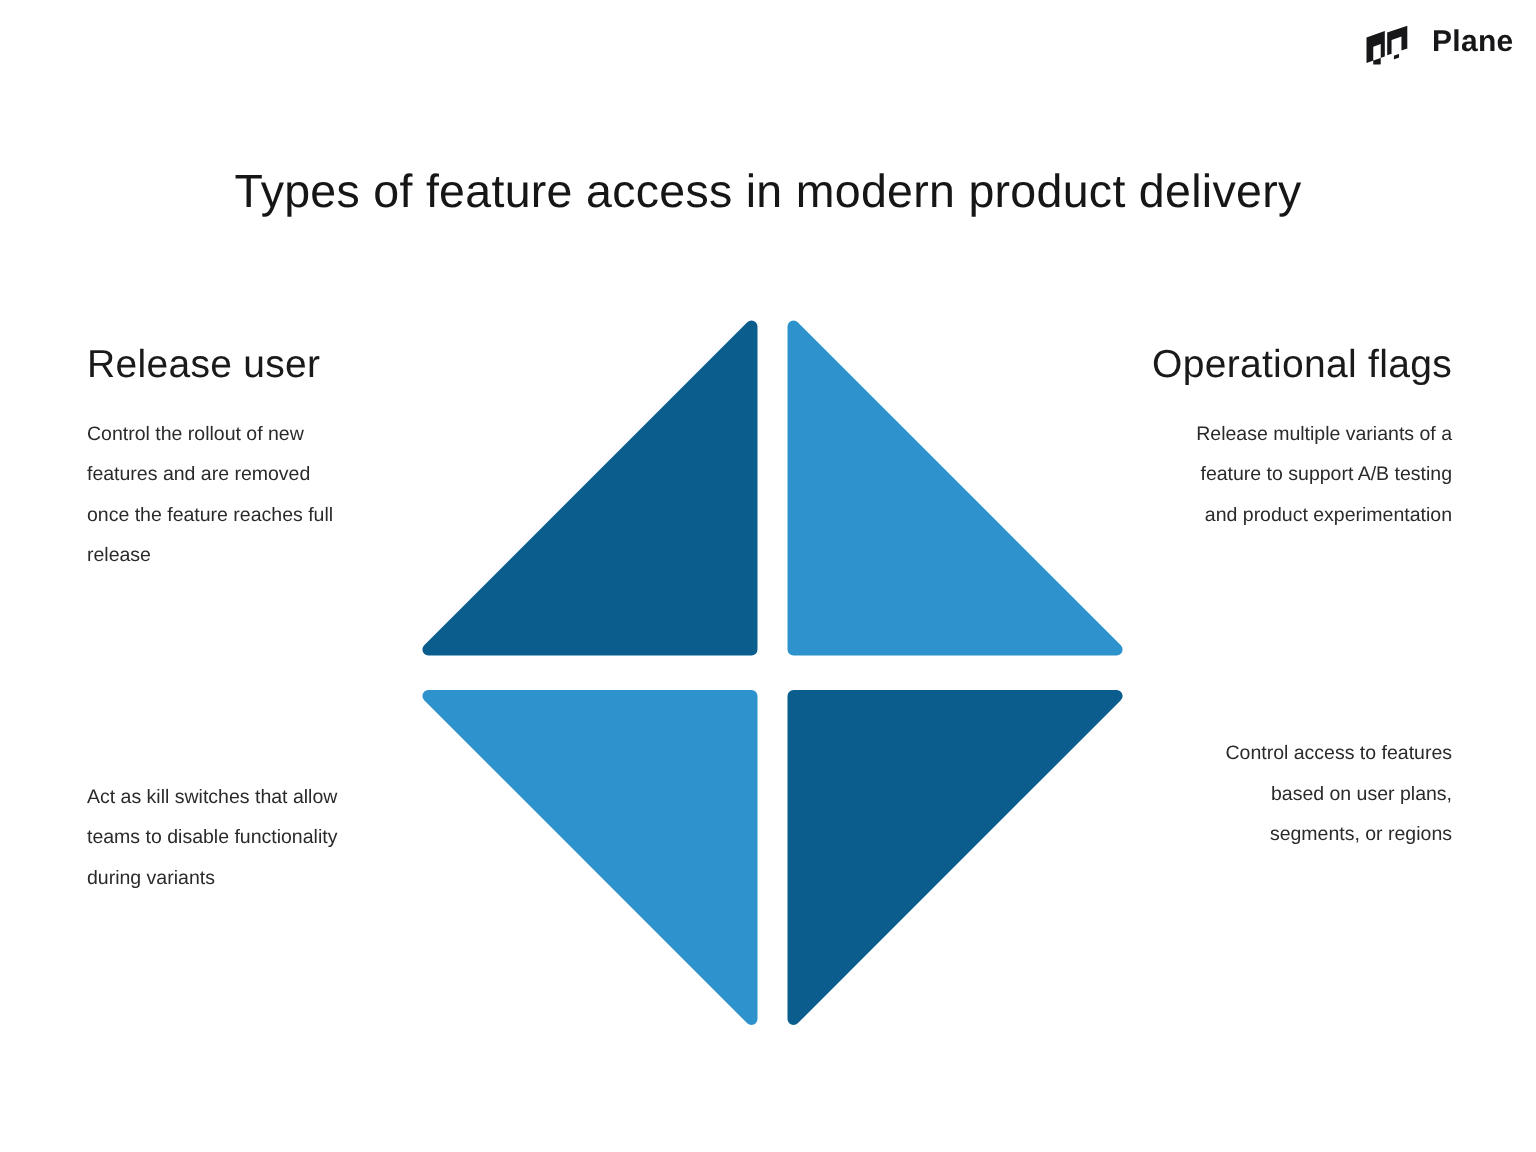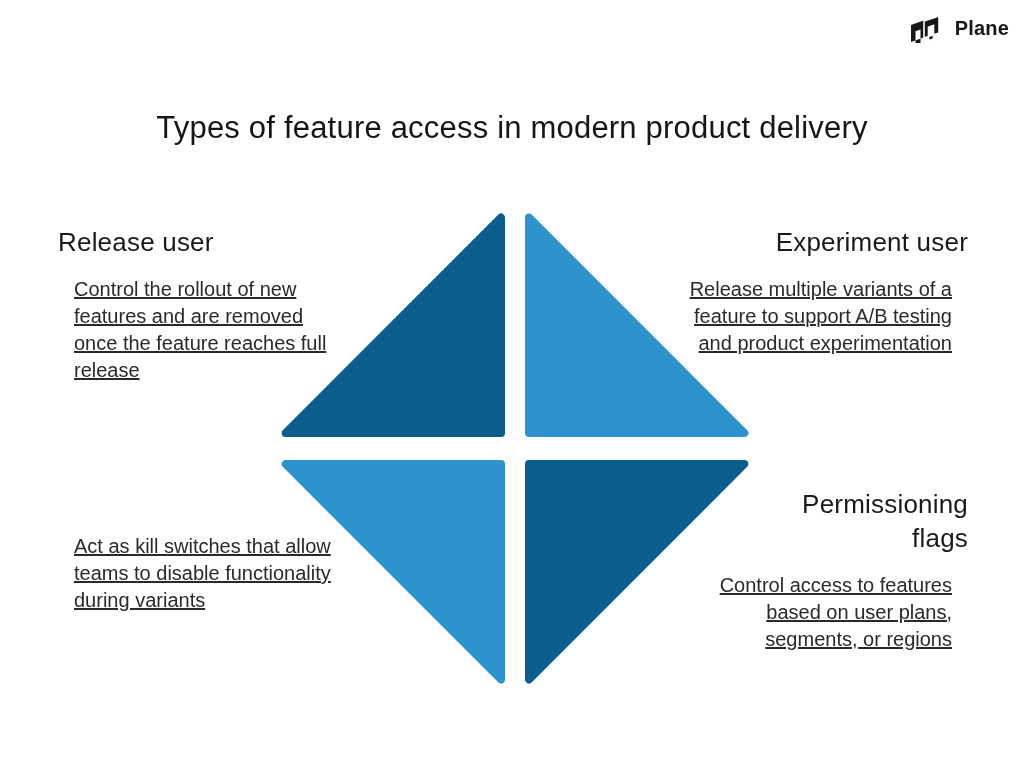--- a/index.html
+++ b/index.html
@@ -61,27 +61,26 @@
   .quad h2 {
     margin: 0 0 15px 0;
     font-size: 26px;
     font-weight: 500;
     color: #1a1a1a;
     line-height: 1.3;
     white-space: pre-line;
     letter-spacing: 0.2px;
   }
   .quad p {
-    margin: 16px;
-    font-size: 20px;
+    margin: 0;
+    font-size: 13px;
     font-weight: 400;
     color: #2a2a2a;
     line-height: 27px;
     white-space: pre-line;
-    text-decoration: underline;
   }
   .q-release       { left: 58px;  top: 226px; width: 290px; text-align: left; }
   .q-experiment    { right: 56px; top: 226px; width: 320px; text-align: right; }
   .q-operational   { left: 58px;  top: 517px; width: 320px; text-align: left; }
   .q-permissioning { right: 56px; top: 488px; width: 320px; text-align: right; }
 </style>
 </head>
 <body>
 
 <div class="page">
@@ -105,33 +104,31 @@
 
   <section class="quad q-release">
     <h2>Release user</h2>
     <p>Control the rollout of new
 features and are removed
 once the feature reaches full
 release</p>
   </section>
 
   <section class="quad q-experiment">
-    <h2>Experiment user</h2>
+    <h2>Operational flags</h2>
     <p>Release multiple variants of a
 feature to support A/B testing
 and product experimentation</p>
   </section>
 
   <section class="quad q-operational">
     <p>Act as kill switches that allow
 teams to disable functionality
 during variants</p>
   </section>
 
   <section class="quad q-permissioning">
-    <h2>Permissioning
-flags</h2>
     <p>Control access to features
 based on user plans,
 segments, or regions</p>
   </section>
 
 </div>
 
 </body></html>

